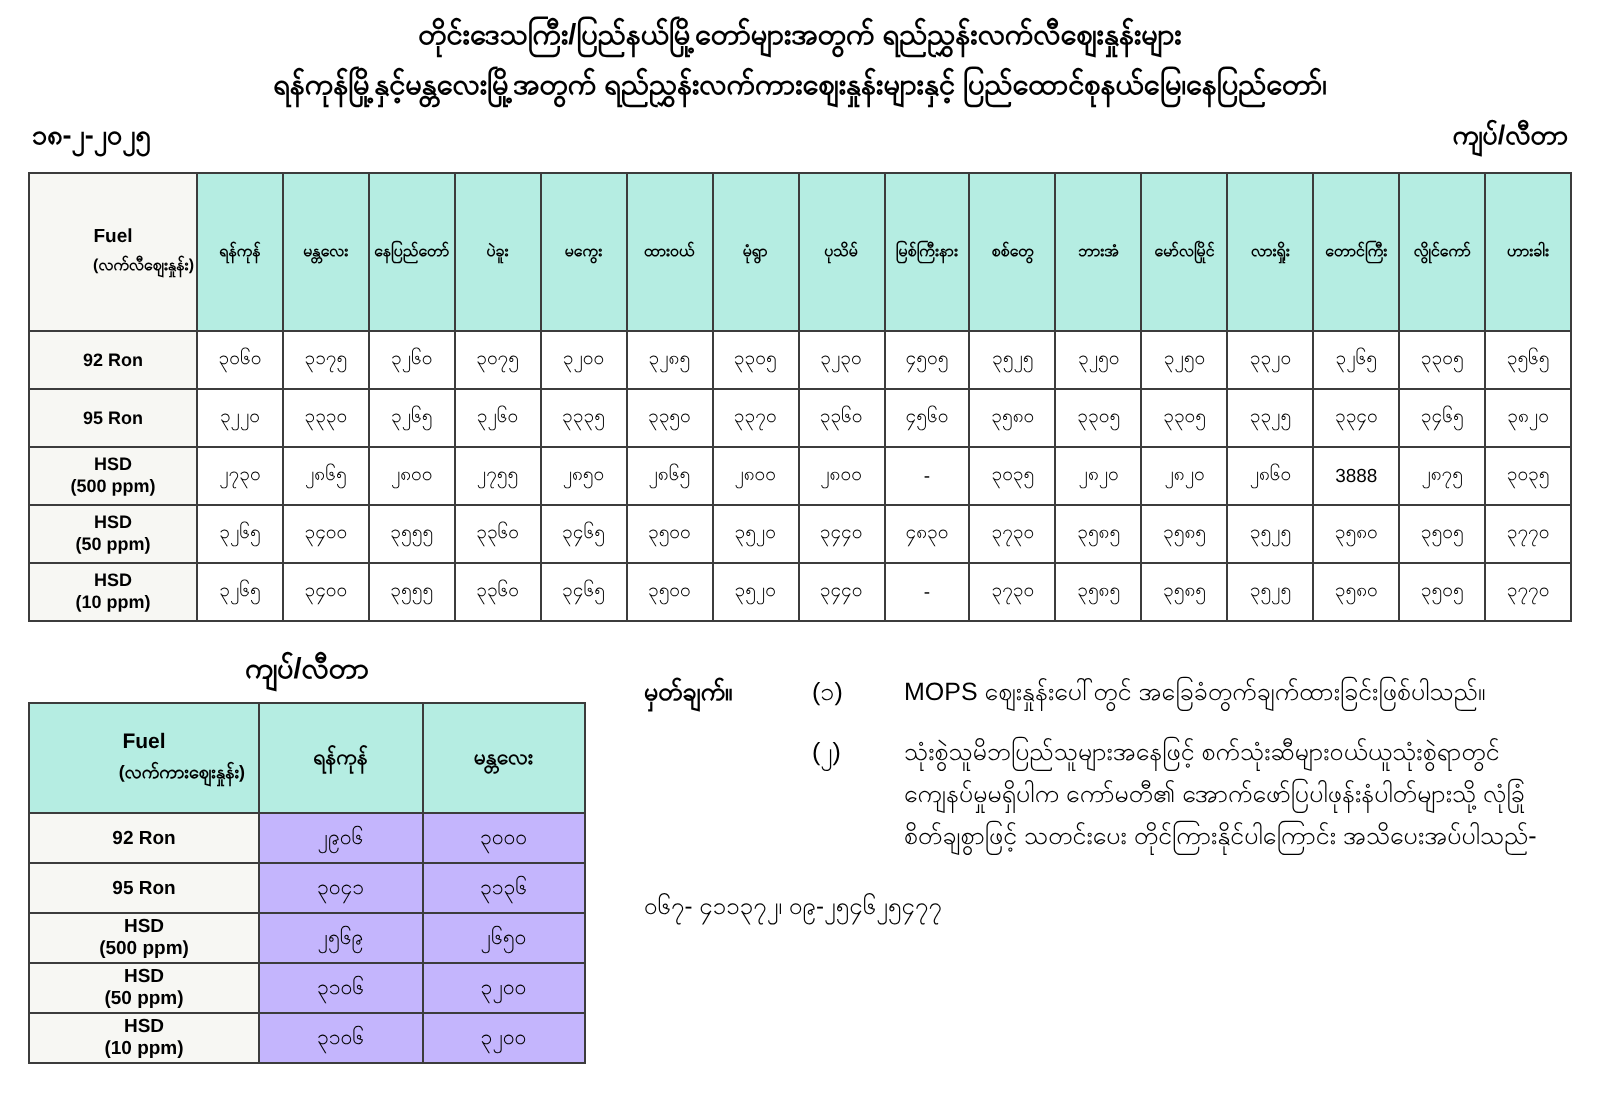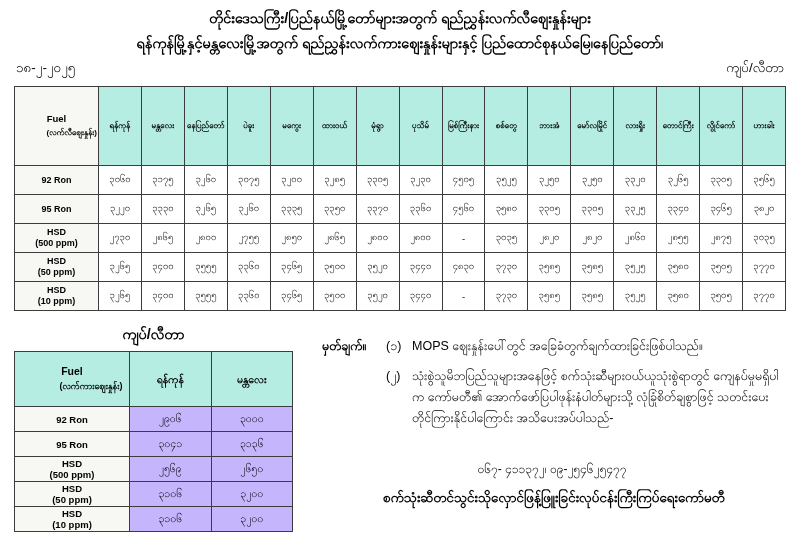--- a/index.html
+++ b/index.html
@@ -2,21 +2,21 @@
 <html><head>
 <meta charset="utf-8">
 <style>
   html,body{margin:0;padding:0;background:#ffffff;}
   body{width:800px;height:550px;overflow:hidden;color:#000;
        font-family:"Liberation Sans", sans-serif;}
   .page{padding:6px 14px 0 14px;}
 
   .title-line{text-align:center;font-weight:bold;font-size:14.5px;line-height:25px;}
   .meta{display:flex;justify-content:space-between;align-items:flex-end;
-        font-weight:normal;font-size:13.5px;margin:3px 2px 7px 2px;}
+        font-weight:bold;font-size:13.5px;margin:3px 2px 7px 2px;}
 
   table{border-collapse:collapse;table-layout:fixed;}
   th,td{border:1px solid #3c3c3c;padding:0;}
 
   
   .retail{width:772px;}
   .retail thead th{background:#b5ede2;font-weight:bold;font-size:8px;height:78px;
                    padding:0 1px;overflow:hidden;}
   .retail thead th.fuel-th{background:#f7f7f3;width:81px;font-size:9.5px;line-height:14px;}
   .retail thead th .sub{font-size:8px;text-align:right;}
@@ -28,26 +28,26 @@
   .left-col{width:292px;flex:0 0 292px;}
   .unit-small{width:279px;text-align:center;font-weight:bold;font-size:14.5px;margin:2px 0 5px 0;}
   .wholesale{width:279px;}
   .wholesale thead th{background:#b5ede2;font-weight:bold;height:54px;font-size:10.5px;line-height:15px;}
   .wholesale thead th.fuel-th{width:114px;}
   .wholesale thead th .sub{font-size:9px;padding-left:38px;}
   .wholesale tbody th{background:#f7f7f3;font-weight:bold;font-size:9.5px;height:24px;line-height:11px;}
   .wholesale tbody td{background:#c4b5fd;font-size:10.5px;text-align:center;}
 
   .right-col{flex:1;padding:13px 0 0 16px;font-size:12.5px;}
-  .note-row{display:flex;align-items:flex-start;line-height:21px;}
+  .note-row{display:flex;align-items:flex-start;line-height:21px;gap:20px;}
   .note-row + .note-row{margin-top:9px;}
   .note-label{width:64px;font-weight:bold;flex:0 0 64px;}
   .note-num{width:26px;flex:0 0 26px;}
   .note-text{flex:1;}
-  .phones{text-align:center;padding-right:4px;margin-top:25px;font-size:12px;line-height:30px;}
+  .phones{text-align:left;padding-right:4px;margin-top:9px;font-size:12px;line-height:30px;}
   .footer-line{font-weight:bold;text-align:center;font-size:13.5px;margin-top:5px;}
 </style>
 </head>
 <body>
 
 <div class="page">
 
   <div class="title-line">တိုင်းဒေသကြီး/ပြည်နယ်မြို့တော်များအတွက် ရည်ညွှန်းလက်လီဈေးနှုန်းများ</div>
   <div class="title-line">ရန်ကုန်မြို့နှင့်မန္တလေးမြို့အတွက် ရည်ညွှန်းလက်ကားဈေးနှုန်းများနှင့် ပြည်ထောင်စုနယ်မြေ၊နေပြည်တော်၊</div>
 
@@ -135,21 +135,21 @@
           <td>၂၇၅၅</td>
           <td>၂၈၅၀</td>
           <td>၂၈၆၅</td>
           <td>၂၈၀၀</td>
           <td>၂၈၀၀</td>
           <td>-</td>
           <td>၃၀၃၅</td>
           <td>၂၈၂၀</td>
           <td>၂၈၂၀</td>
           <td>၂၈၆၀</td>
-          <td>၂၈၅၅</td>
+          <td>3888</td>
           <td>၂၈၇၅</td>
           <td>၃၀၃၅</td>
         </tr>
         <tr>
           <th>
             <div>HSD</div>
             <div>(50 ppm)</div>
           </th>
           <td>၃၂၆၅</td>
           <td>၃၄၀၀</td>
@@ -258,17 +258,16 @@
         <div class="note-text">MOPS ဈေးနှုန်းပေါ်တွင် အခြေခံတွက်ချက်ထားခြင်းဖြစ်ပါသည်။</div>
       </div>
       <div class="note-row">
         <div class="note-label"></div>
         <div class="note-num">(၂)</div>
         <div class="note-text">သုံးစွဲသူမိဘပြည်သူများအနေဖြင့် စက်သုံးဆီများဝယ်ယူသုံးစွဲရာတွင် ကျေနပ်မှုမရှိပါက ကော်မတီ၏ အောက်ဖော်ပြပါဖုန်းနံပါတ်များသို့ လုံခြုံစိတ်ချစွာဖြင့် သတင်းပေး တိုင်ကြားနိုင်ပါကြောင်း အသိပေးအပ်ပါသည်-</div>
       </div>
       <div class="phones">
         <div>၀၆၇- ၄၁၁၃၇၂၊ ၀၉-၂၅၄၆၂၅၄၇၇</div>
       </div>
-      <div class="footer-line">စက်သုံးဆီတင်သွင်းသိုလှောင်ဖြန့်ဖြူးခြင်းလုပ်ငန်းကြီးကြပ်ရေးကော်မတီ</div>
     </div>
 
   </div>
 </div>
 
 </body></html>

